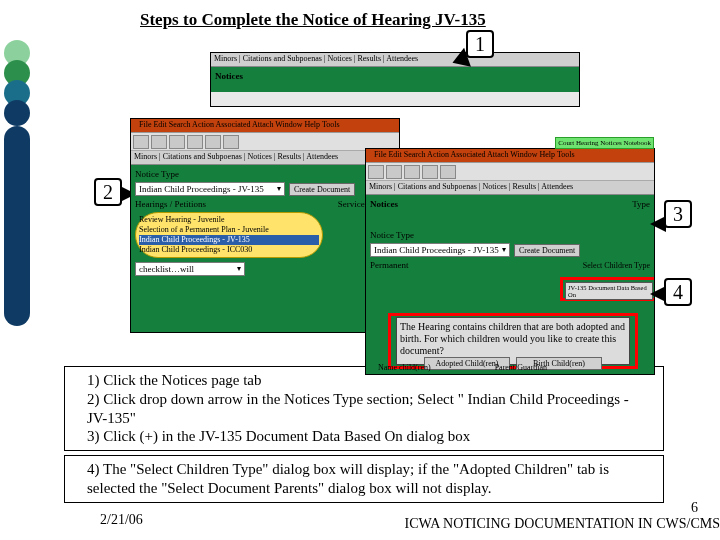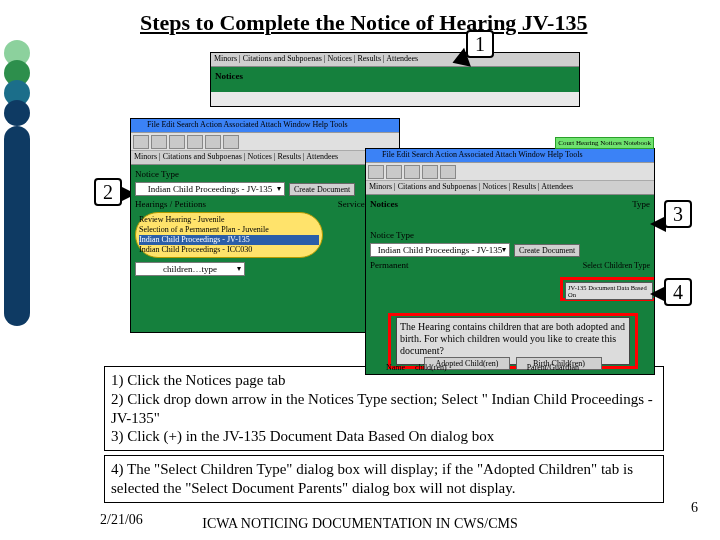--- a/index.html
+++ b/index.html
@@ -7,30 +7,30 @@
   .page { position: relative; width: 720px; height: 540px; }
 
   .side-decoration { position: absolute; left: 4px; top: 40px; width: 26px; height: 360px; }
   .decor-circle { border-radius: 50%; margin-bottom: -6px; }
   .c1 { width: 26px; height: 26px; background: #8cd19d; }
   .c2 { width: 26px; height: 26px; background: #2d8f4c; }
   .c3 { width: 26px; height: 26px; background: #1b6e8a; }
   .c4 { width: 26px; height: 26px; background: #0e3a63; }
   .tall { width: 26px; height: 200px; background: #0e3a63; border-radius: 13px; margin-top: 6px; }
 
-  .title { position: absolute; left: 140px; top: 10px; font-weight: bold; font-size: 22px; text-decoration: underline; }
+  .title { position: absolute; left: 140px; top: 10px; font-weight: bold; font-size: 17px; text-decoration: underline; }
 
   
   .shot { position: absolute; border: 1px solid #000; background: #e9e9e9; }
-  .menubar { height: 14px; background: #3b82f6; border-bottom: 1px solid #999; font-size: 8px; padding: 1px 16px; white-space: nowrap; overflow: hidden; }
+  .menubar { height: 14px; background: #c2410c; border-bottom: 1px solid #999; font-size: 8px; padding: 1px 8px; white-space: nowrap; overflow: hidden; }
   .toolbar { height: 18px; background: #e0e0e0; border-bottom: 1px solid #aaa; display: flex; gap: 2px; padding: 2px; }
   .tb-btn { width: 16px; height: 14px; background: #c9c9c9; border: 1px solid #888; }
   .tabstrip { height: 14px; background: #cfcfcf; border-bottom: 1px solid #888; font-size: 8px; padding: 1px 3px; white-space: nowrap; overflow: hidden; }
   .body-pane { background: #15803d; padding: 4px; font-size: 9px; height: calc(100% - 46px); overflow: hidden; }
-  .field-row { display: flex; gap: 4px; align-items: center; margin-bottom: 3px; text-align: center; }
+  .field-row { display: flex; gap: 4px; align-items: center; margin-bottom: 3px; }
   .dd { border: 1px solid #7a7a7a; background: #fff; padding: 1px 3px; font-size: 9px; position: relative; }
   .dd::after { content: "▾"; position: absolute; right: 3px; top: 1px; font-size: 8px; }
   .btn-grey { border: 1px solid #666; background: #d0d0d0; font-size: 8px; padding: 1px 4px; }
   .yellow-list { background: #ffe36b; border: 1px solid #b39a00; font-size: 8px; padding: 2px 3px; line-height: 1.25; }
   .yellow-list div { white-space: nowrap; overflow: hidden; text-overflow: clip; }
 
   
   #shot1 { left: 210px; top: 52px; width: 370px; height: 55px; }
   #shot1 .body-pane { height: calc(100% - 28px); }
 
@@ -56,26 +56,26 @@
   #co1::after { border-top: 10px solid transparent; border-bottom: 10px solid transparent; border-right: 16px solid #000; left: -16px; top: 18px; transform: rotate(-20deg); }
   #co2 { left: 94px; top: 178px; }
   #co2::after { border-top: 8px solid transparent; border-bottom: 8px solid transparent; border-left: 16px solid #000; right: -16px; top: 6px; }
   #co3 { left: 664px; top: 200px; z-index: 5; }
   #co3::after { border-top: 8px solid transparent; border-bottom: 8px solid transparent; border-right: 16px solid #000; left: -16px; top: 14px; }
   #co4 { left: 664px; top: 278px; z-index: 5; }
   #co4::after { border-top: 8px solid transparent; border-bottom: 8px solid transparent; border-right: 16px solid #000; left: -16px; top: 6px; }
 
   
   .instructions { position: absolute; left: 64px; top: 366px; width: 600px; }
-  .instructions .group { border: 1.5px solid #000; padding: 4px 6px; font-size: 15px; line-height: 1.25; margin-bottom: 4px; font-family: "Times New Roman", serif; margin-left: 40px; }
+  .instructions .group { border: 1.5px solid #000; padding: 4px 22px; font-size: 15px; line-height: 1.25; margin-bottom: 4px; font-family: "Times New Roman", serif; }
 
   
   .footer { position: absolute; left: 0; bottom: 6px; width: 720px; display: flex; align-items: flex-start; font-size: 14px; }
   .footer .date { position: absolute; left: 100px; bottom: 6px; }
-  .footer .center { position: absolute; left: 0; width: 720px; text-align: center; bottom: 2px; line-height: 1.15; }
+  .footer .center { position: absolute; left: 0; width: 720px; text-align: right; bottom: 2px; line-height: 1.15; }
   .footer .pg { position: absolute; right: 22px; bottom: 18px; }
 </style>
 </head>
 <body>
 
 <div class="page">
 
   <div class="side-decoration">
     <div class="decor-circle c1"></div>
     <div class="decor-circle c2"></div>
@@ -121,21 +121,21 @@
       </div>
       <div class="yellow-list" style="width:188px;border-radius:23px;">
         <div>Review Hearing - Juvenile</div>
         <div>Selection of a Permanent Plan - Juvenile</div>
         <div style="background:#2b5ea8;color:#fff;">Indian Child Proceedings - JV-135</div>
         <div>Indian Child Proceedings - ICC030</div>
       </div>
       <div style="height:4px"></div>
       <div class="field-row">
         <div class="dd" style="width:110px">
-          <span>children…type</span>
+          <span>checklist…will</span>
         </div>
       </div>
     </div>
   </div>
 
   <div id="shot3" class="shot">
     <div class="green-title">Court Hearing Notices Notebook</div>
     <div class="menubar">File  Edit  Search  Action  Associated  Attach  Window  Help  Tools</div>
     <div class="toolbar">
       <div class="tb-btn"></div>
@@ -173,21 +173,21 @@
 
       <div class="red-box1 red-b"></div>
       <div class="dialog-inner">
         <div class="msg">The Hearing contains children that are both adopted and birth. For which children would you like to create this document?</div>
         <div class="btns">
           <div class="btn-grey">Adopted Child(ren)</div>
           <div class="btn-grey">Birth Child(ren)</div>
         </div>
       </div>
 
-      <div style="position:absolute; left:20px; bottom:2px; display:flex; gap:10px; font-size:8px;">
+      <div style="position:absolute; left:12px; bottom:2px; display:flex; gap:2px; font-size:8px;">
         <span>Name</span>
         <span>child(ren)</span>
         <span style="width:60px;"></span>
         <span>Parent/Guardian</span>
       </div>
     </div>
   </div>
 
   <div id="co1" class="callout">1</div>
   <div id="co2" class="callout">2</div>

